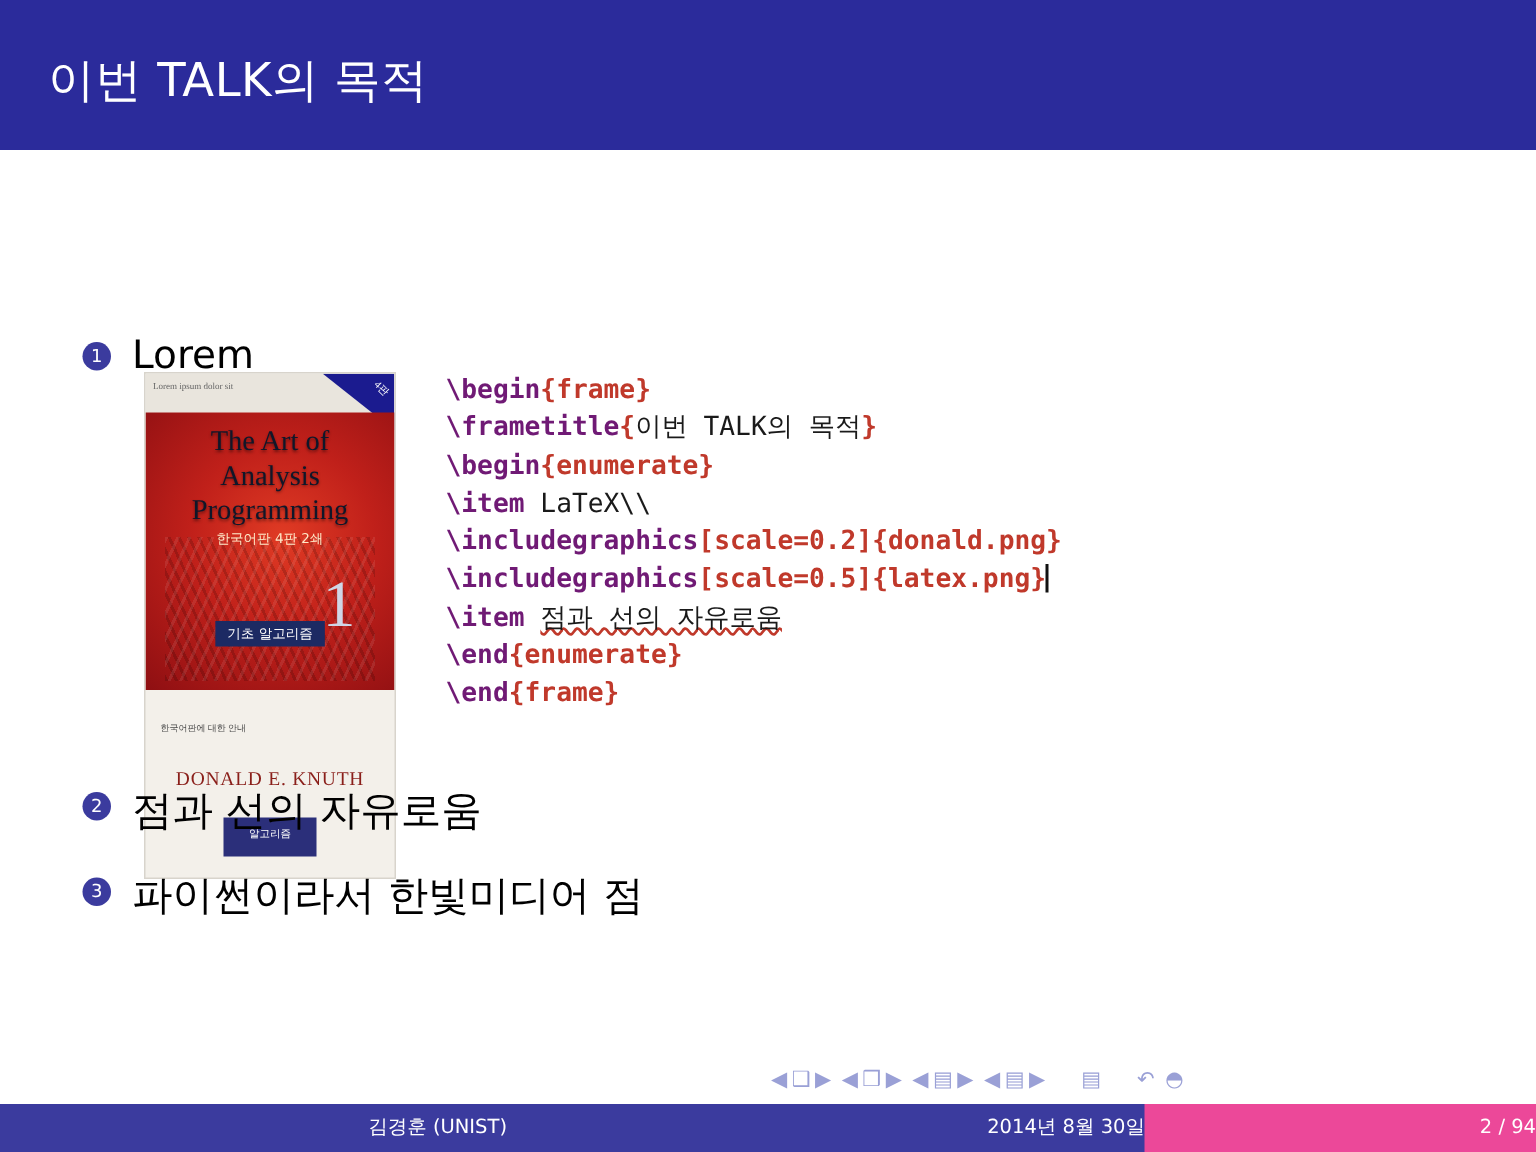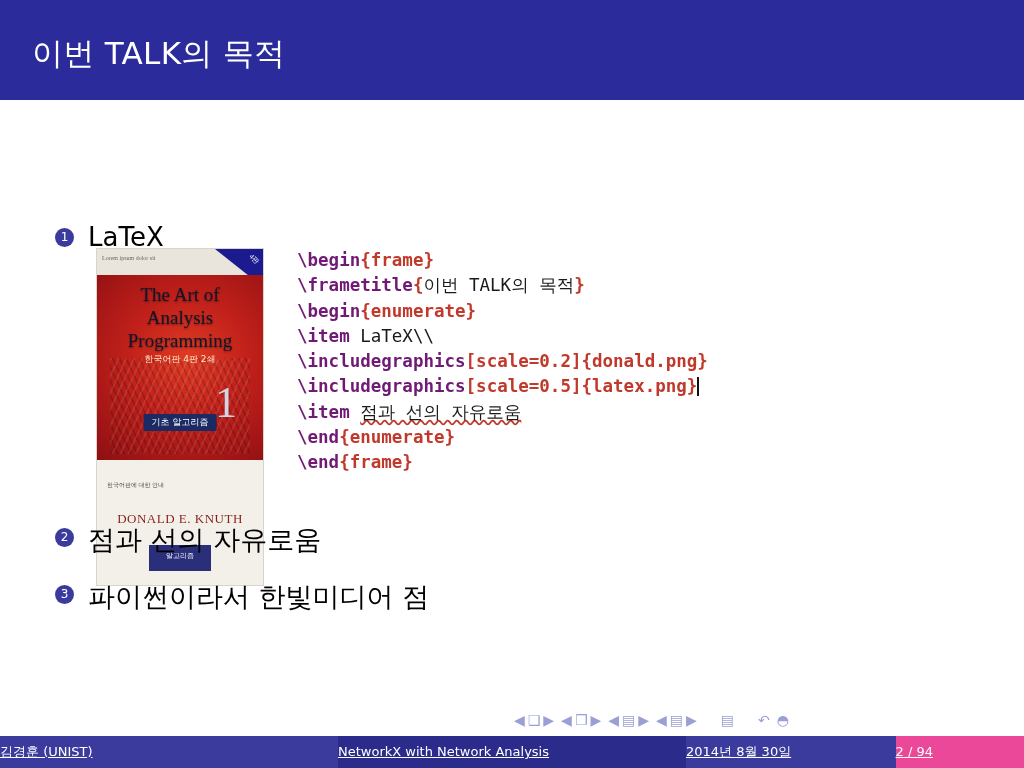--- a/index.html
+++ b/index.html
@@ -214,40 +214,39 @@
   .foot-a { width: 338px; background: #3B3B9E; }
   .foot-b { width: 348px; background: #2B2B8C; }
   .foot-c { flex: 1; background: #3B3B9E; display: flex; }
   .foot-c .date { width: 62%; }
   .foot-c .page { flex: 1; background: #ec4899; }
   .foot-txt {
     color: #ffffff;
     font-size: 13px;
     font-family: "DejaVu Sans", sans-serif;
     line-height: 32px;
-    text-align: left;
+    text-align: right;
     width: 100%;
     white-space: nowrap;
-    text-decoration: underline;
   }
 </style>
 </head>
 <body>
 
 <div class="slide">
 
   <div class="titlebar">
     <div class="title">이번 TALK의 목적</div>
   </div>
 
   <div class="body">
 
     <div class="item" id="item1">
       <div class="bullet">1</div>
-      <div class="item-label">LaTeX</div>
+      <div class="item-label">Lorem</div>
     </div>
 
     <div class="book">
       <div class="topband">
         <div class="tiny">Lorem ipsum dolor sit</div>
       </div>
       <div class="corner"></div>
       <div class="corner-text">4판</div>
       <div class="redblock"></div>
       <div class="maintitle">
@@ -303,23 +302,20 @@
     <span>▤</span>
     <span class="sep"></span>
     <span>↶</span>
     <span>◓</span>
   </div>
 
   <div class="footer">
     <div class="foot-a">
       <div class="foot-txt">김경훈 (UNIST)</div>
     </div>
-    <div class="foot-b">
-      <div class="foot-txt">NetworkX with Network Analysis</div>
-    </div>
     <div class="foot-c">
       <div class="date">
         <div class="foot-txt">2014년 8월 30일</div>
       </div>
       <div class="page">
         <div class="foot-txt">2 / 94</div>
       </div>
     </div>
   </div>
 

